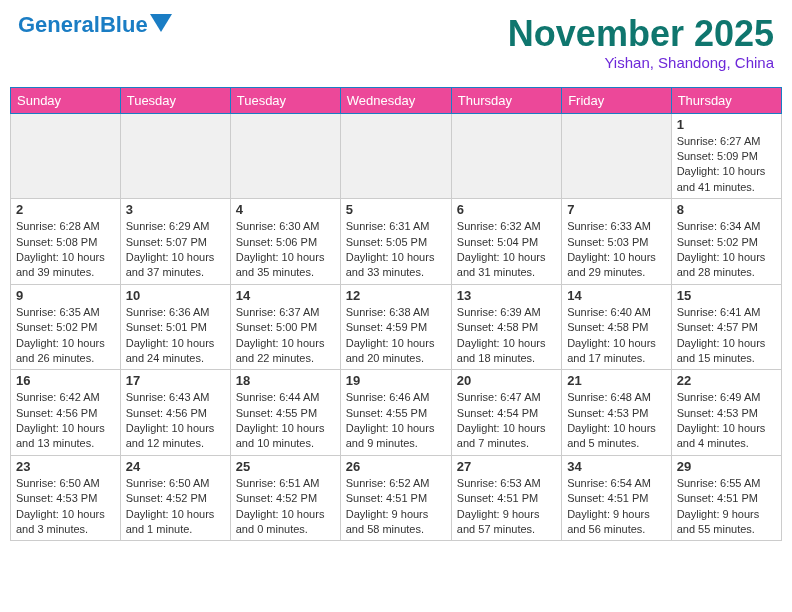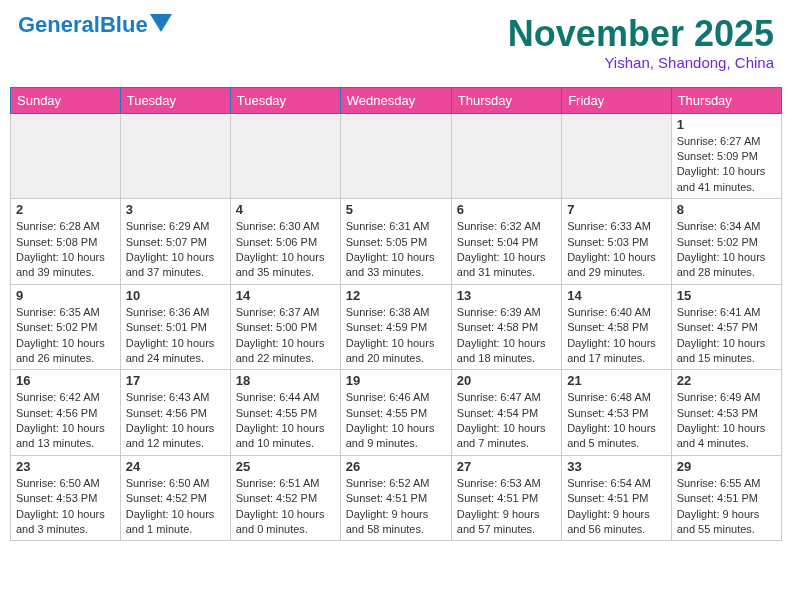--- a/index.html
+++ b/index.html
@@ -240,21 +240,21 @@
       </td>
       <td>
         <span class="day-number">26</span>
         <span class="day-info">Sunrise: 6:52 AM<br>Sunset: 4:51 PM<br>Daylight: 9 hours<br>and 58 minutes.</span>
       </td>
       <td>
         <span class="day-number">27</span>
         <span class="day-info">Sunrise: 6:53 AM<br>Sunset: 4:51 PM<br>Daylight: 9 hours<br>and 57 minutes.</span>
       </td>
       <td>
-        <span class="day-number">33</span>
+        <span class="day-number">34</span>
         <span class="day-info">Sunrise: 6:54 AM<br>Sunset: 4:51 PM<br>Daylight: 9 hours<br>and 56 minutes.</span>
       </td>
       <td>
         <span class="day-number">29</span>
         <span class="day-info">Sunrise: 6:55 AM<br>Sunset: 4:51 PM<br>Daylight: 9 hours<br>and 55 minutes.</span>
       </td>
     </tr>
 
   </tbody>
 </table>

